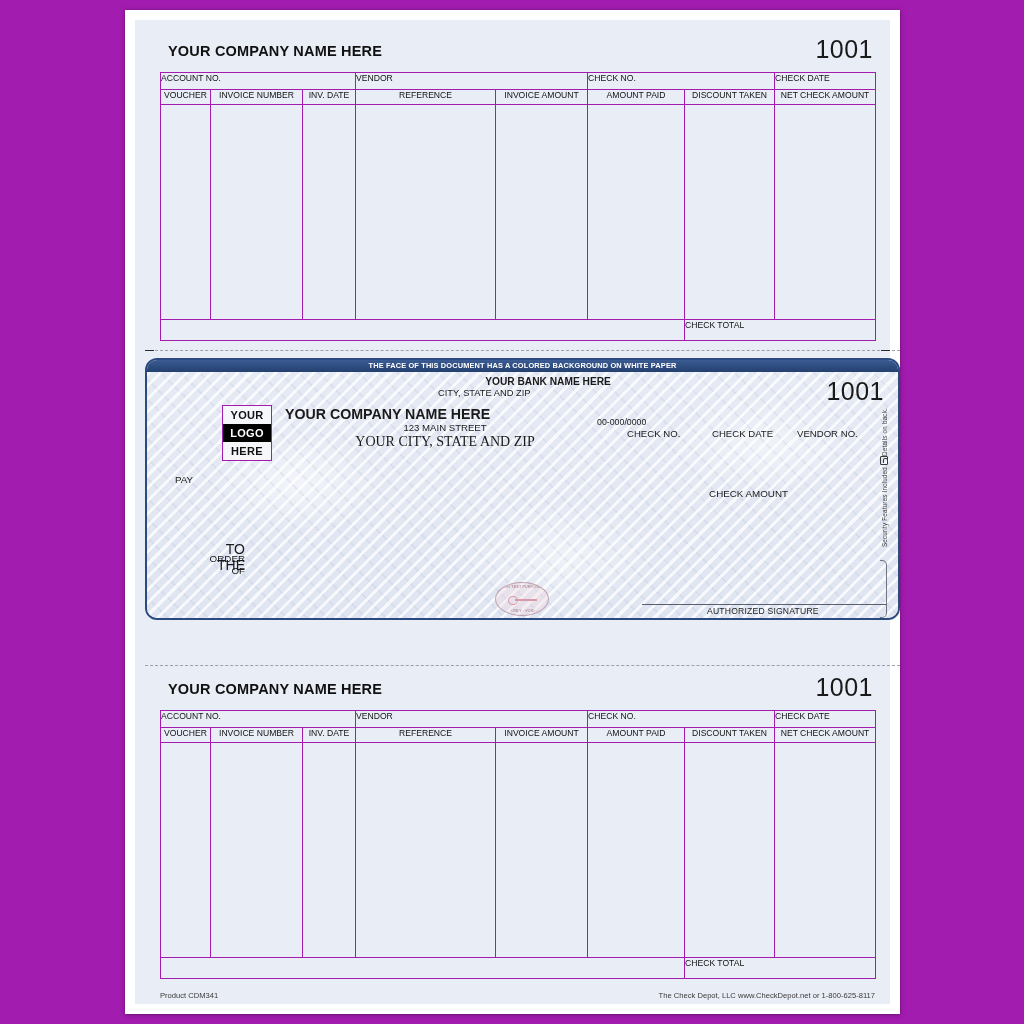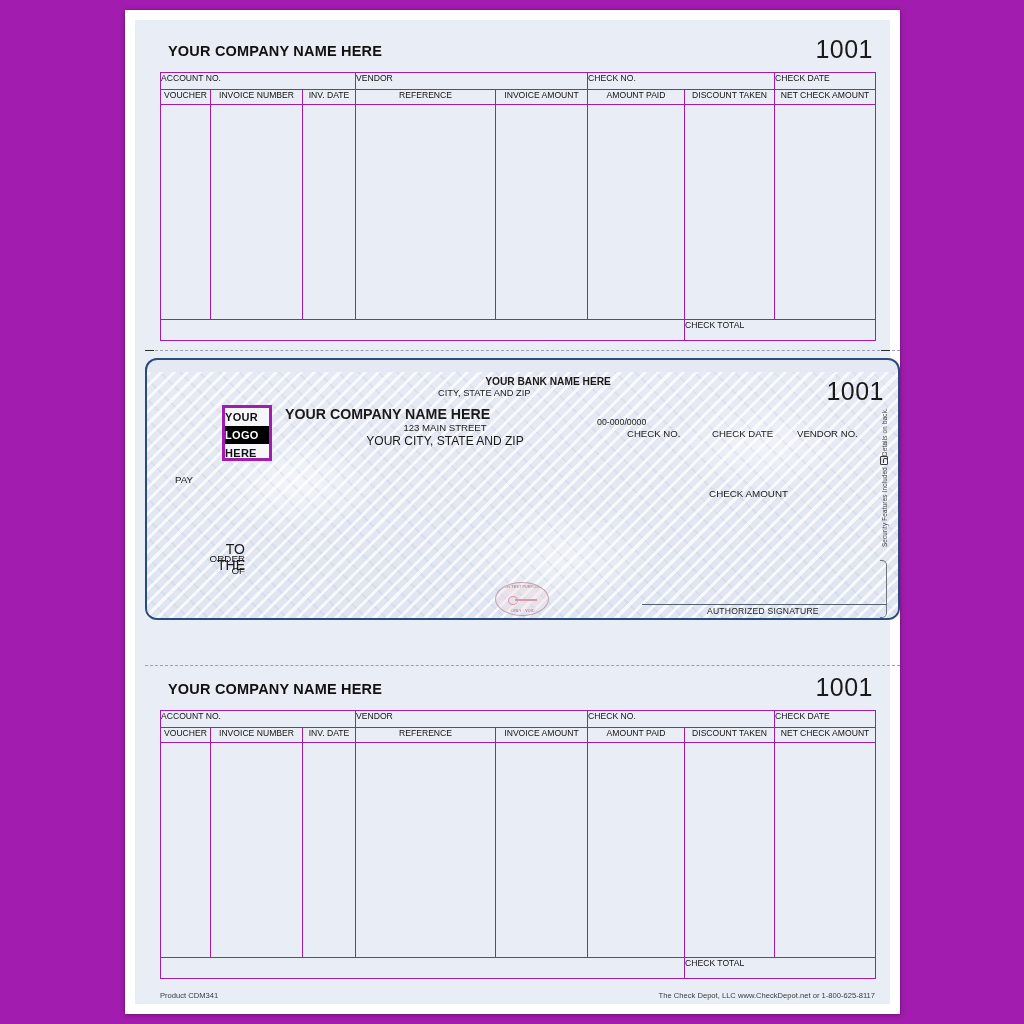--- a/index.html
+++ b/index.html
@@ -106,31 +106,31 @@
   }
   .ck { position: absolute; color: #1a1a1a; }
 
   .bank-name { right: 240px; top: 16px; font-size: 10.2px; font-weight: bold; text-align: center; width: 220px; }
   .bank-city { right: 240px; top: 28px; font-size: 9.3px; width: 220px; }
   .ck-num { right: 14px; top: 17px; font-size: 25px; letter-spacing: 0.5px; }
 
   .logo-box {
     position: absolute; left: 75px; top: 45px;
     width: 50px; height: 56px;
-    border: 3px solid #a21caf;
+    border: 1px solid #a21caf;
     background: #f6f7fb;
-    font-size: 11px; font-weight: bold; 
+    font-size: 11px; font-weight: bold; text-align: center;
     color: #111;
   }
   .logo-box div { height: 18px; line-height: 18px; letter-spacing: 0.3px; }
   .logo-box .inv { background: #000; color: #fff; }
 
   .comp-name { left: 138px; top: 46px; font-size: 14.2px; font-weight: bold; }
   .comp-addr1 { left: 138px; top: 62px; font-size: 9.6px; width: 320px; text-align: center; }
-  .comp-addr2 { left: 138px; top: 74px; font-size: 12px; width: 320px; text-align: center; }
+  .comp-addr2 { left: 138px; top: 74px; font-size: 14px; width: 320px; text-align: center; font-family: Liberation Serif, serif; }
 
   .frac { left: 450px; top: 57px; font-size: 8.8px; }
   .lab-ckno { left: 480px; top: 68px; font-size: 9.6px; }
   .lab-ckdate { left: 565px; top: 68px; font-size: 9.6px; }
   .lab-vendno { left: 650px; top: 68px; font-size: 9.6px; }
 
   .lab-pay { left: 28px; top: 114px; font-size: 9.8px; }
   .lab-to { left: 48px; top: 181px; font-size: 14px; text-align: right; width: 50px; }
   .lab-order { left: 48px; top: 193px; font-size: 9.8px; text-align: right; width: 50px; }
   .lab-of { left: 48px; top: 205px; font-size: 9.8px; text-align: right; width: 50px; }
@@ -276,20 +276,21 @@
         </tbody>
           </table>
       </div>
 
       <div class="perf" style="top:330px;"></div>
       <div class="perf-tick" style="left:10px;  top:330px;"></div>
       <div class="perf-tick" style="left:746px; top:330px;"></div>
 
       <div class="check">
         <div class="hatch"></div>
+        <div class="check-band">THE FACE OF THIS DOCUMENT HAS A COLORED BACKGROUND ON WHITE PAPER</div>
 
         <div class="ck bank-name">YOUR BANK NAME HERE</div>
         <div class="ck bank-city">CITY, STATE AND ZIP</div>
         <div class="ck ck-num">1001</div>
 
         <div class="logo-box">
           <div>YOUR</div>
           <div class="inv">LOGO</div>
           <div>HERE</div>
         </div>

